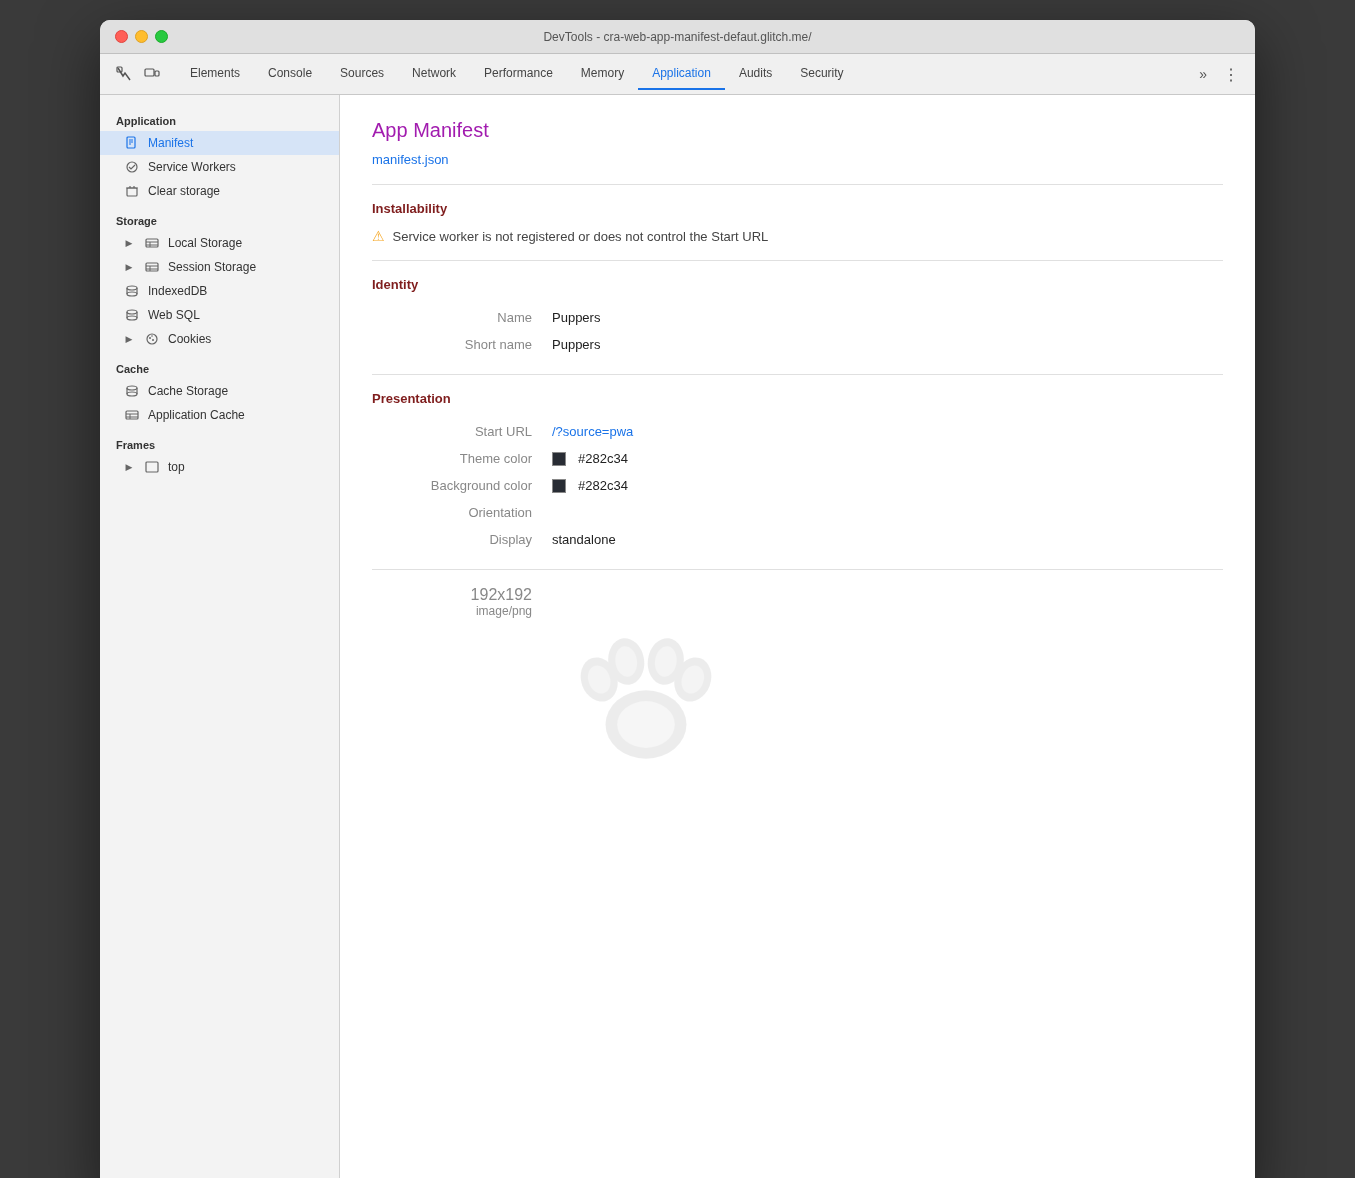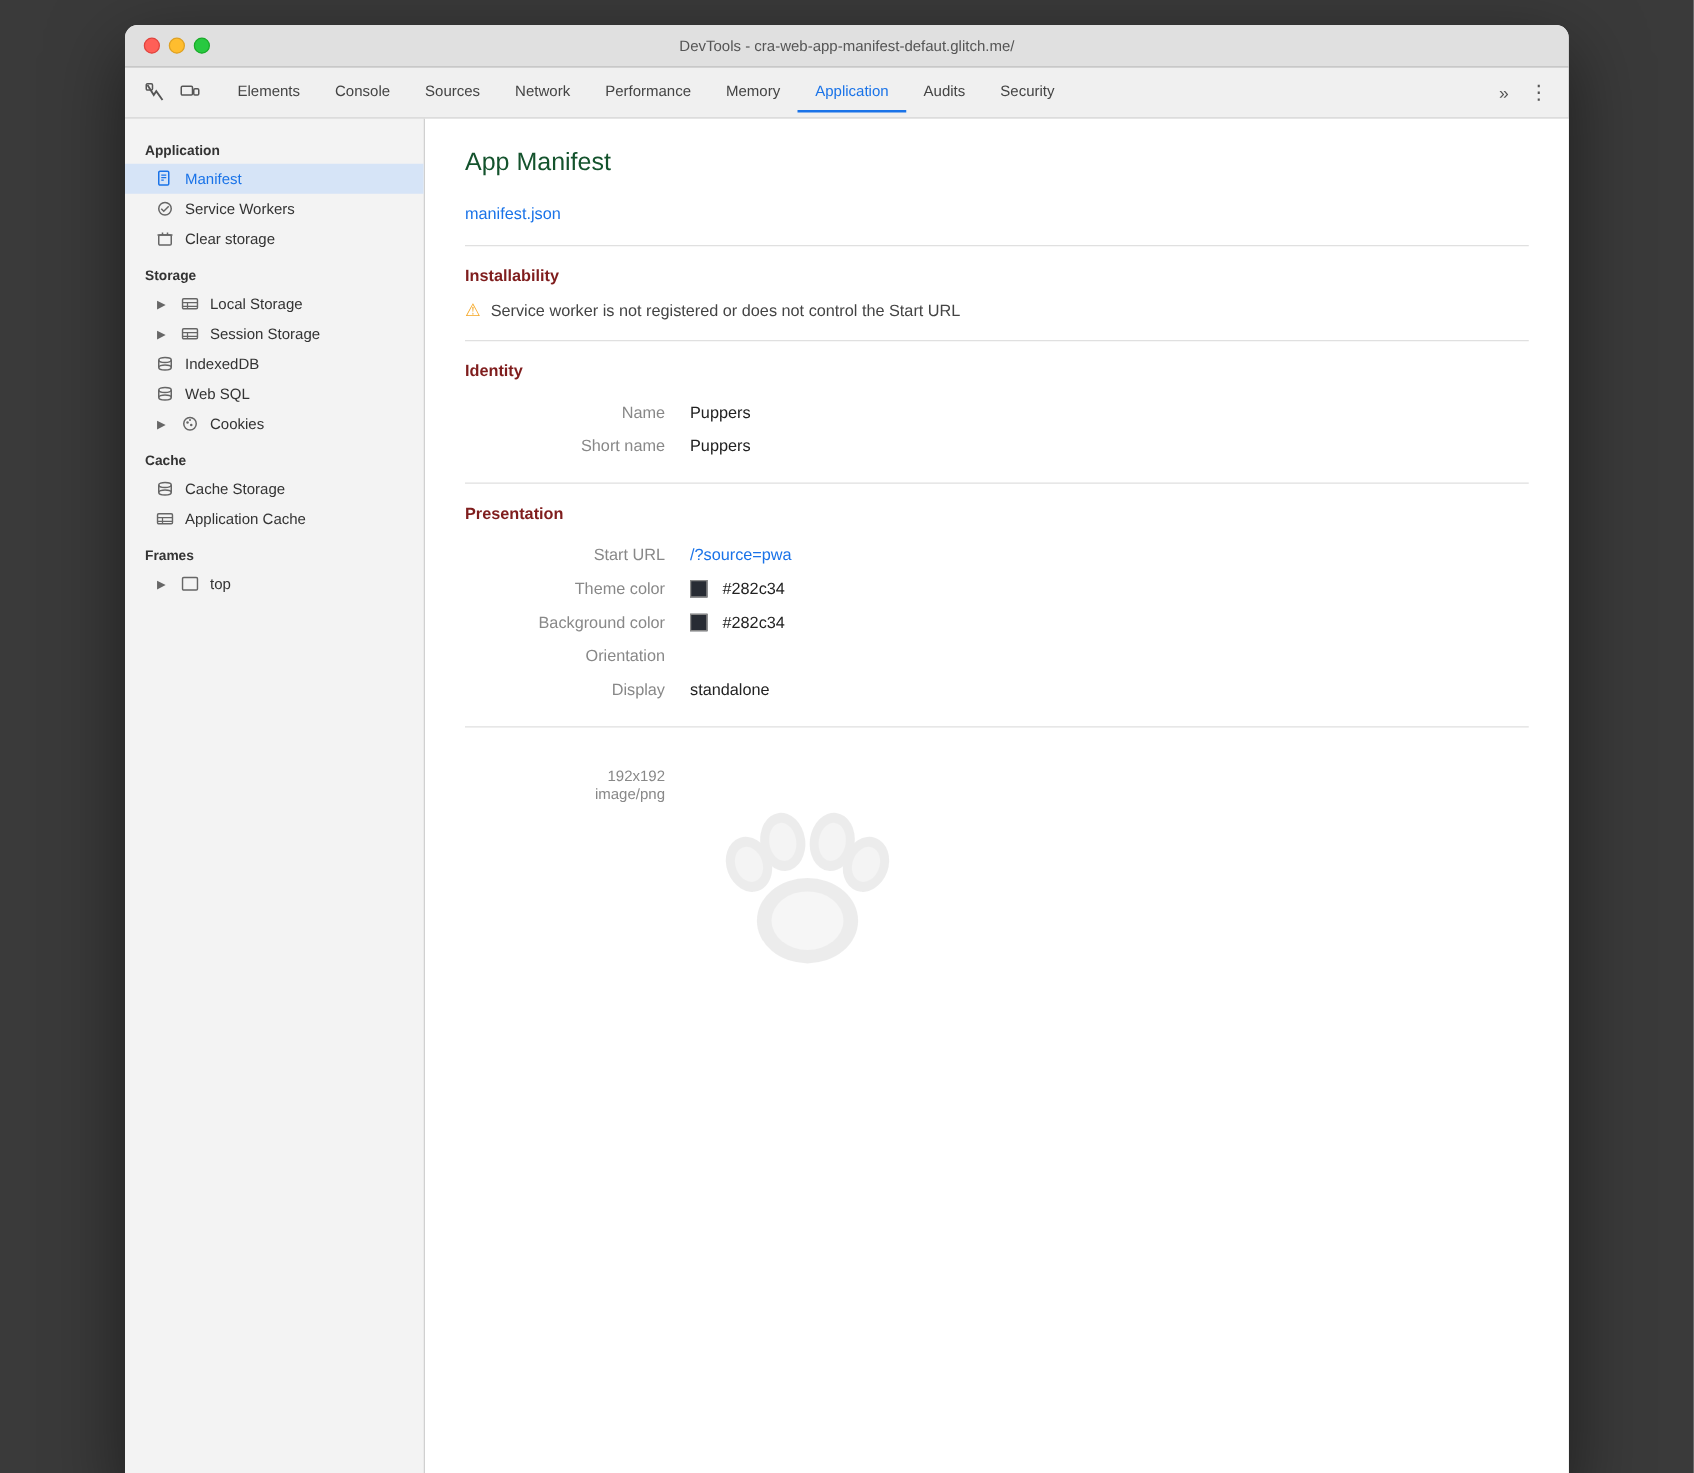--- a/index.html
+++ b/index.html
@@ -188,22 +188,22 @@
     .content-panel {
       flex: 1;
       overflow-y: auto;
       background: white;
       padding: 24px 32px;
     }
 
     .section-title {
       font-size: 20px;
       font-weight: 400;
-      color: #14532d;
-      margin-bottom: 20px;
+      color: #a21caf;
+      margin-bottom: 8px;
     }
 
     .manifest-link {
       color: #1a73e8;
       font-size: 13px;
       text-decoration: none;
       cursor: pointer;
     }
 
     .divider {
@@ -287,24 +287,23 @@
 
     .icon-meta {
       display: flex;
       flex-direction: column;
       align-items: flex-end;
       width: 160px;
       flex-shrink: 0;
     }
 
     .icon-size-label {
-      font-size: 12px;
+      font-size: 16px;
       color: #888;
       text-align: right;
-      margin-top: 16px;
     }
 
     .icon-type-label {
       font-size: 12px;
       color: #888;
       text-align: right;
     }
 
     .paw-icon-container {
       display: flex;

